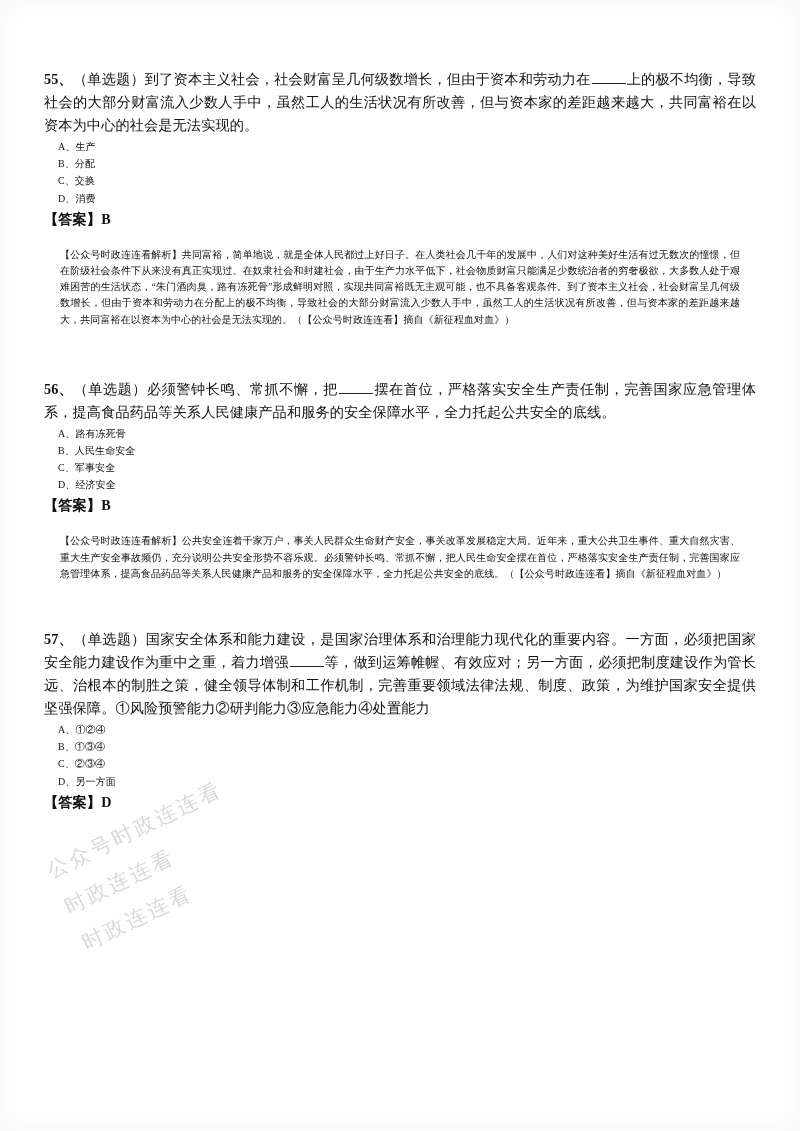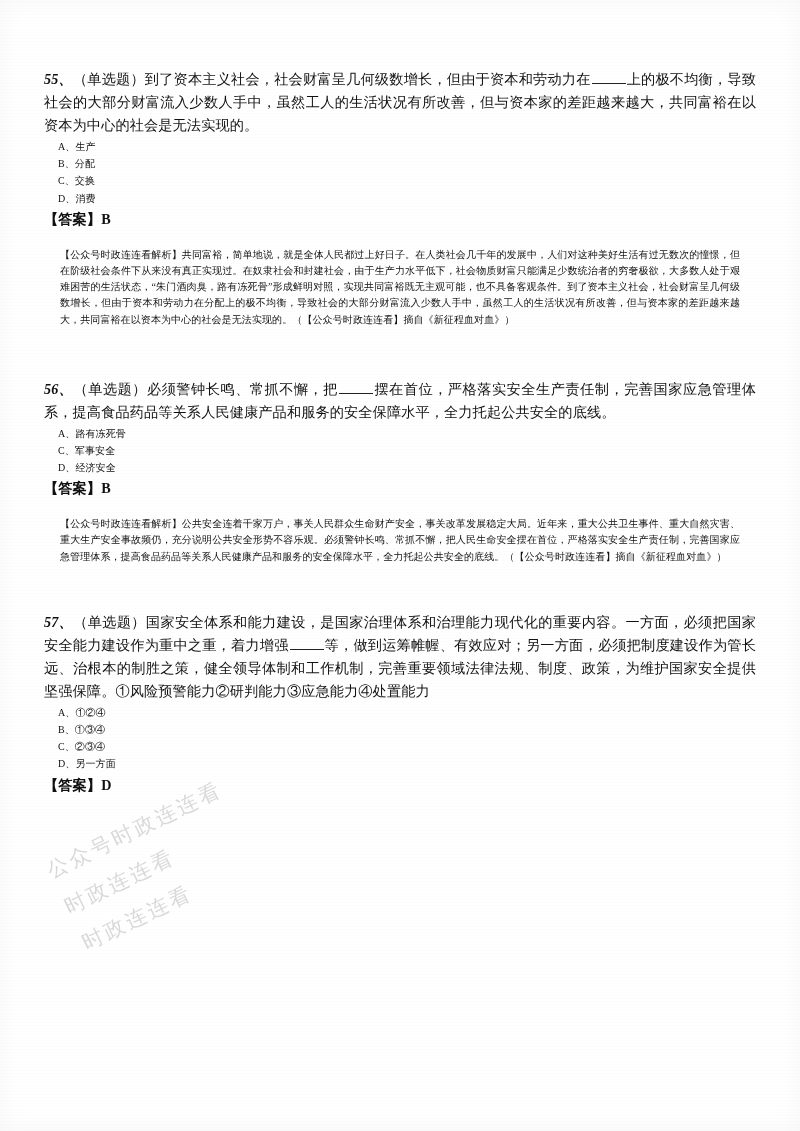--- a/index.html
+++ b/index.html
@@ -35,21 +35,20 @@
   .q-stem {
     font-size: 14.2px;
     line-height: 1.62;
     text-align: justify;
     text-justify: inter-ideograph;
     margin: 0 0 2px 0;
     letter-spacing: 0.1px;
   }
   .q-stem .num {
     font-weight: 600;
-    font-style: italic;
   }
   .opt {
     font-size: 10px;
     line-height: 1.62;
     margin: 0 0 1px 0;
     padding-left: 14px;
     letter-spacing: 0.1px;
   }
   .answer {
     font-size: 14.2px;
@@ -126,20 +125,21 @@
       <p class="opt">D、消费</p>
       <p class="answer">【答案】B</p>
       <p class="explain">【公众号时政连连看解析】共同富裕，简单地说，就是全体人民都过上好日子。在人类社会几千年的发展中，人们对这种美好生活有过无数次的憧憬，但在阶级社会条件下从来没有真正实现过。在奴隶社会和封建社会，由于生产力水平低下，社会物质财富只能满足少数统治者的穷奢极欲，大多数人处于艰难困苦的生活状态，“朱门酒肉臭，路有冻死骨”形成鲜明对照，实现共同富裕既无主观可能，也不具备客观条件。到了资本主义社会，社会财富呈几何级数增长，但由于资本和劳动力在分配上的极不均衡，导致社会的大部分财富流入少数人手中，虽然工人的生活状况有所改善，但与资本家的差距越来越大，共同富裕在以资本为中心的社会是无法实现的。（【公众号时政连连看】摘自《新征程血对血》）</p>
     </div>
 
     <div class="gap-lg"></div>
 
     <div class="question-block">
       <p class="q-stem"><span class="num">56、</span><span>（单选题）</span><span>必须警钟长鸣、常抓不懈，把</span><span class="blank"></span><span>摆在首位，严格落实安全生产责任制，完善国家应急管理体系，提高食品药品等关系人民健康产品和服务的安全保障水平，全力托起公共安全的底线。</span></p>
       <p class="opt">A、路有冻死骨</p>
+      <p class="opt">B、人民生命安全</p>
       <p class="opt">C、军事安全</p>
       <p class="opt">D、经济安全</p>
       <p class="answer">【答案】B</p>
       <p class="explain">【公众号时政连连看解析】公共安全连着千家万户，事关人民群众生命财产安全，事关改革发展稳定大局。近年来，重大公共卫生事件、重大自然灾害、重大生产安全事故频仍，充分说明公共安全形势不容乐观。必须警钟长鸣、常抓不懈，把人民生命安全摆在首位，严格落实安全生产责任制，完善国家应急管理体系，提高食品药品等关系人民健康产品和服务的安全保障水平，全力托起公共安全的底线。（【公众号时政连连看】摘自《新征程血对血》）</p>
     </div>
 
     <div class="gap-md"></div>
 
     <div class="question-block">
       <p class="q-stem"><span class="num">57、</span><span>（单选题）</span><span>国家安全体系和能力建设，是国家治理体系和治理能力现代化的重要内容。一方面，必须把国家安全能力建设作为重中之重，着力增强</span><span class="blank"></span><span>等，做到运筹帷幄、有效应对；另一方面，必须把制度建设作为管长远、治根本的制胜之策，健全领导体制和工作机制，完善重要领域法律法规、制度、政策，为维护国家安全提供坚强保障。①风险预警能力②研判能力③应急能力④处置能力</span></p>

